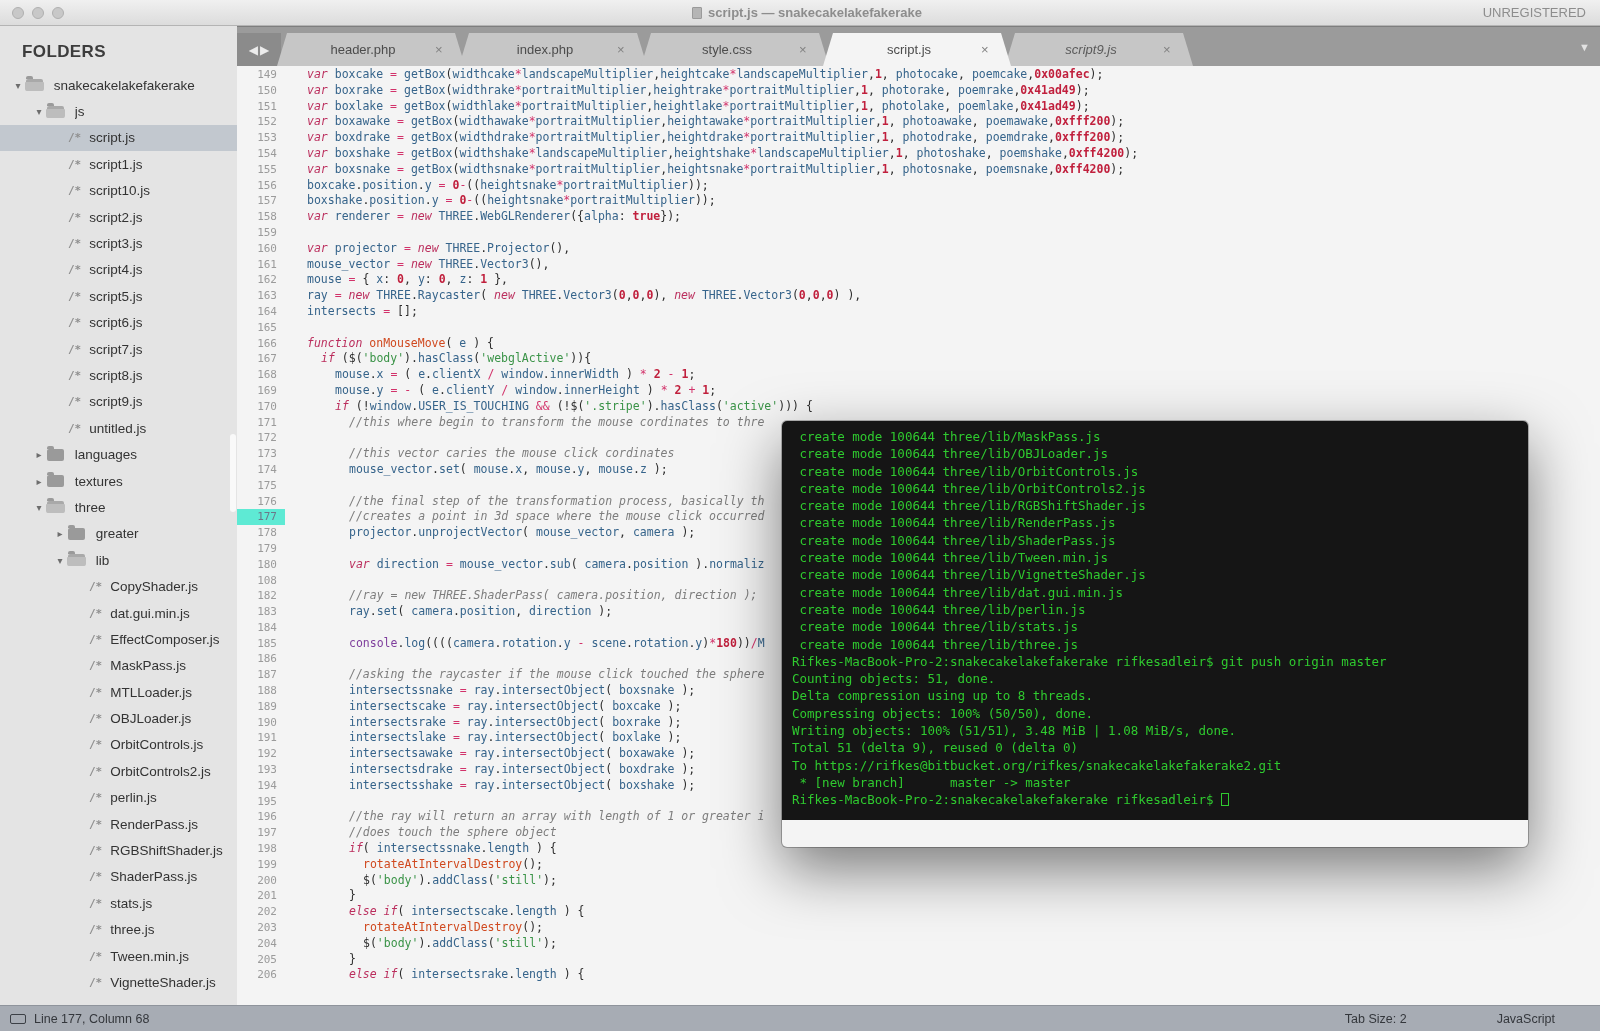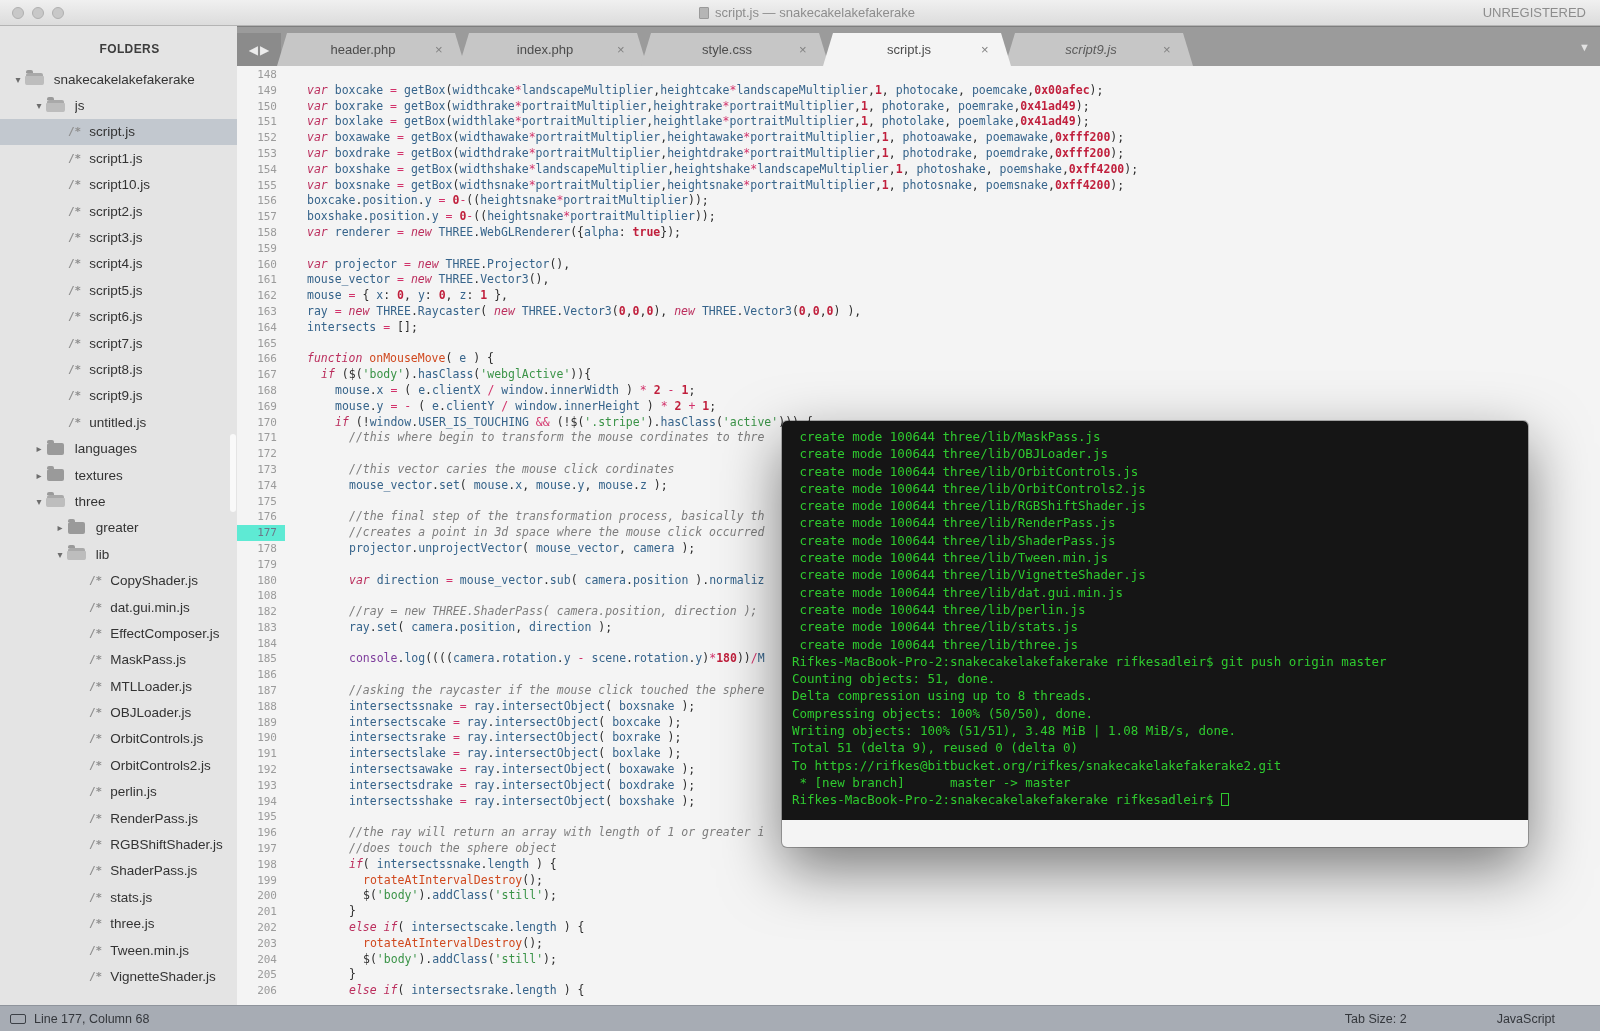--- a/index.html
+++ b/index.html
@@ -4,29 +4,29 @@
 <style>
   * { margin:0; padding:0; box-sizing:border-box; }
   html,body { width:1600px; height:1031px; overflow:hidden; background:#e8e8e8;
               font-family:"Liberation Sans", sans-serif; }
   
   .titlebar { position:absolute; left:0; top:0; width:1600px; height:26px;
               background:linear-gradient(#f0f0f0,#dcdcdc); border-bottom:1px solid #b4b4b4;
               display:flex; align-items:center; }
   .lights { display:flex; gap:8px; margin-left:12px; }
   .light { width:12px; height:12px; border-radius:50%; background:#c8c8c8; border:1px solid #b0b0b0; }
-  .wtitle { position:absolute; left:14px; right:0; text-align:center; color:#8d8d8d; font-size:13px; }
+  .wtitle { position:absolute; left:14px; right:0; text-align:center; color:#8d8d8d; font-size:13px;font-weight:bold; }
   .docico { display:inline-block; width:10px; height:12px; background:#b5b5b5; border:1px solid #9a9a9a;
             border-radius:1px; vertical-align:-2px; margin-right:6px; }
   .unreg { position:absolute; right:14px; color:#8d8d8d; font-size:13px; }
   
   .main { position:absolute; left:0; top:26px; width:1600px; height:979px; display:flex; }
   
   .sidebar { width:237px; height:100%; background:#e4e4e4; position:relative; overflow:hidden; }
-  .sb-head { font-size:12px; font-weight:bold; color:#3d3d3d; letter-spacing:.4px; padding:16px 0 10px 22px;text-align:center; }
+  .sb-head { font-size:17px; font-weight:bold; color:#3d3d3d; letter-spacing:.4px; padding:16px 0 10px 22px; }
   .trow { height:26.4px; display:flex; align-items:center; font-size:13.5px; color:#333; cursor:default; white-space:nowrap; }
   .trow.sel { background:#c2c8cf; }
   .disc { width:16px; display:inline-block; text-align:center; color:#6d6d6d; font-size:10px; flex:none; }
   .fico { width:17px; height:12px; background:#9a9a9a; border-radius:2px; position:relative; margin-right:7px; flex:none; }
   .fico:before { content:""; position:absolute; left:0; top:-3px; width:7px; height:3px; background:#9a9a9a;
                  border-radius:2px 2px 0 0; }
   .fico.open { background:#a9a9a9; }
   .fico.open:after { content:""; position:absolute; left:-1px; top:3px; width:19px; height:9px; background:#bdbdbd;
                      border-radius:1px 1px 2px 2px; }
   .jsico { color:#8f8f8f; font-size:11px; font-weight:bold; margin-right:8px; font-family:"DejaVu Sans Mono",monospace; flex:none; }
@@ -281,21 +281,20 @@
             <span class="tx">×</span>
           </div>
           <div class="tab preview">
             <span class="tl">script9.js</span>
             <span class="tx">×</span>
           </div>
         </div>
       <span class="tabdrop">▼</span>
     </div>
     <div class="code">
-        <div class="line"><span class="ln">148</span><span class="lc" style="padding-left: 22px;"></span></div>
         <div class="line"><span class="ln">149</span><span class="lc" style="padding-left: 22px;"><span class="tk-k">var </span><span class="tk-i">boxcake</span><span class="tk-t"> </span><span class="tk-o">=</span><span class="tk-t"> </span><span class="tk-i">getBox</span><span class="tk-t">(</span><span class="tk-i">widthcake</span><span class="tk-o">*</span><span class="tk-i">landscapeMultiplier</span><span class="tk-t">,</span><span class="tk-i">heightcake</span><span class="tk-o">*</span><span class="tk-i">landscapeMultiplier</span><span class="tk-t">,</span><span class="tk-n">1</span><span class="tk-t">, </span><span class="tk-i">photocake</span><span class="tk-t">, </span><span class="tk-i">poemcake</span><span class="tk-t">,</span><span class="tk-n">0x00afec</span><span class="tk-t">);</span></span></div>
         <div class="line"><span class="ln">150</span><span class="lc" style="padding-left: 22px;"><span class="tk-k">var </span><span class="tk-i">boxrake</span><span class="tk-t"> </span><span class="tk-o">=</span><span class="tk-t"> </span><span class="tk-i">getBox</span><span class="tk-t">(</span><span class="tk-i">widthrake</span><span class="tk-o">*</span><span class="tk-i">portraitMultiplier</span><span class="tk-t">,</span><span class="tk-i">heightrake</span><span class="tk-o">*</span><span class="tk-i">portraitMultiplier</span><span class="tk-t">,</span><span class="tk-n">1</span><span class="tk-t">, </span><span class="tk-i">photorake</span><span class="tk-t">, </span><span class="tk-i">poemrake</span><span class="tk-t">,</span><span class="tk-n">0x41ad49</span><span class="tk-t">);</span></span></div>
         <div class="line"><span class="ln">151</span><span class="lc" style="padding-left: 22px;"><span class="tk-k">var </span><span class="tk-i">boxlake</span><span class="tk-t"> </span><span class="tk-o">=</span><span class="tk-t"> </span><span class="tk-i">getBox</span><span class="tk-t">(</span><span class="tk-i">widthlake</span><span class="tk-o">*</span><span class="tk-i">portraitMultiplier</span><span class="tk-t">,</span><span class="tk-i">heightlake</span><span class="tk-o">*</span><span class="tk-i">portraitMultiplier</span><span class="tk-t">,</span><span class="tk-n">1</span><span class="tk-t">, </span><span class="tk-i">photolake</span><span class="tk-t">, </span><span class="tk-i">poemlake</span><span class="tk-t">,</span><span class="tk-n">0x41ad49</span><span class="tk-t">);</span></span></div>
         <div class="line"><span class="ln">152</span><span class="lc" style="padding-left: 22px;"><span class="tk-k">var </span><span class="tk-i">boxawake</span><span class="tk-t"> </span><span class="tk-o">=</span><span class="tk-t"> </span><span class="tk-i">getBox</span><span class="tk-t">(</span><span class="tk-i">widthawake</span><span class="tk-o">*</span><span class="tk-i">portraitMultiplier</span><span class="tk-t">,</span><span class="tk-i">heightawake</span><span class="tk-o">*</span><span class="tk-i">portraitMultiplier</span><span class="tk-t">,</span><span class="tk-n">1</span><span class="tk-t">, </span><span class="tk-i">photoawake</span><span class="tk-t">, </span><span class="tk-i">poemawake</span><span class="tk-t">,</span><span class="tk-n">0xfff200</span><span class="tk-t">);</span></span></div>
         <div class="line"><span class="ln">153</span><span class="lc" style="padding-left: 22px;"><span class="tk-k">var </span><span class="tk-i">boxdrake</span><span class="tk-t"> </span><span class="tk-o">=</span><span class="tk-t"> </span><span class="tk-i">getBox</span><span class="tk-t">(</span><span class="tk-i">widthdrake</span><span class="tk-o">*</span><span class="tk-i">portraitMultiplier</span><span class="tk-t">,</span><span class="tk-i">heightdrake</span><span class="tk-o">*</span><span class="tk-i">portraitMultiplier</span><span class="tk-t">,</span><span class="tk-n">1</span><span class="tk-t">, </span><span class="tk-i">photodrake</span><span class="tk-t">, </span><span class="tk-i">poemdrake</span><span class="tk-t">,</span><span class="tk-n">0xfff200</span><span class="tk-t">);</span></span></div>
         <div class="line"><span class="ln">154</span><span class="lc" style="padding-left: 22px;"><span class="tk-k">var </span><span class="tk-i">boxshake</span><span class="tk-t"> </span><span class="tk-o">=</span><span class="tk-t"> </span><span class="tk-i">getBox</span><span class="tk-t">(</span><span class="tk-i">widthshake</span><span class="tk-o">*</span><span class="tk-i">landscapeMultiplier</span><span class="tk-t">,</span><span class="tk-i">heightshake</span><span class="tk-o">*</span><span class="tk-i">landscapeMultiplier</span><span class="tk-t">,</span><span class="tk-n">1</span><span class="tk-t">, </span><span class="tk-i">photoshake</span><span class="tk-t">, </span><span class="tk-i">poemshake</span><span class="tk-t">,</span><span class="tk-n">0xff4200</span><span class="tk-t">);</span></span></div>
         <div class="line"><span class="ln">155</span><span class="lc" style="padding-left: 22px;"><span class="tk-k">var </span><span class="tk-i">boxsnake</span><span class="tk-t"> </span><span class="tk-o">=</span><span class="tk-t"> </span><span class="tk-i">getBox</span><span class="tk-t">(</span><span class="tk-i">widthsnake</span><span class="tk-o">*</span><span class="tk-i">portraitMultiplier</span><span class="tk-t">,</span><span class="tk-i">heightsnake</span><span class="tk-o">*</span><span class="tk-i">portraitMultiplier</span><span class="tk-t">,</span><span class="tk-n">1</span><span class="tk-t">, </span><span class="tk-i">photosnake</span><span class="tk-t">, </span><span class="tk-i">poemsnake</span><span class="tk-t">,</span><span class="tk-n">0xff4200</span><span class="tk-t">);</span></span></div>
         <div class="line"><span class="ln">156</span><span class="lc" style="padding-left: 22px;"><span class="tk-i">boxcake</span><span class="tk-t">.</span><span class="tk-i">position</span><span class="tk-t">.</span><span class="tk-i">y</span><span class="tk-t"> </span><span class="tk-o">=</span><span class="tk-t"> </span><span class="tk-n">0</span><span class="tk-o">-</span><span class="tk-t">((</span><span class="tk-i">heightsnake</span><span class="tk-o">*</span><span class="tk-i">portraitMultiplier</span><span class="tk-t">));</span></span></div>
         <div class="line"><span class="ln">157</span><span class="lc" style="padding-left: 22px;"><span class="tk-i">boxshake</span><span class="tk-t">.</span><span class="tk-i">position</span><span class="tk-t">.</span><span class="tk-i">y</span><span class="tk-t"> </span><span class="tk-o">=</span><span class="tk-t"> </span><span class="tk-n">0</span><span class="tk-o">-</span><span class="tk-t">((</span><span class="tk-i">heightsnake</span><span class="tk-o">*</span><span class="tk-i">portraitMultiplier</span><span class="tk-t">));</span></span></div>
         <div class="line"><span class="ln">158</span><span class="lc" style="padding-left: 22px;"><span class="tk-k">var </span><span class="tk-i">renderer</span><span class="tk-t"> </span><span class="tk-o">=</span><span class="tk-t"> </span><span class="tk-k">new </span><span class="tk-i">THREE</span><span class="tk-t">.</span><span class="tk-i">WebGLRenderer</span><span class="tk-t">({</span><span class="tk-i">alpha</span><span class="tk-t">: </span><span class="tk-n">true</span><span class="tk-t">});</span></span></div>

